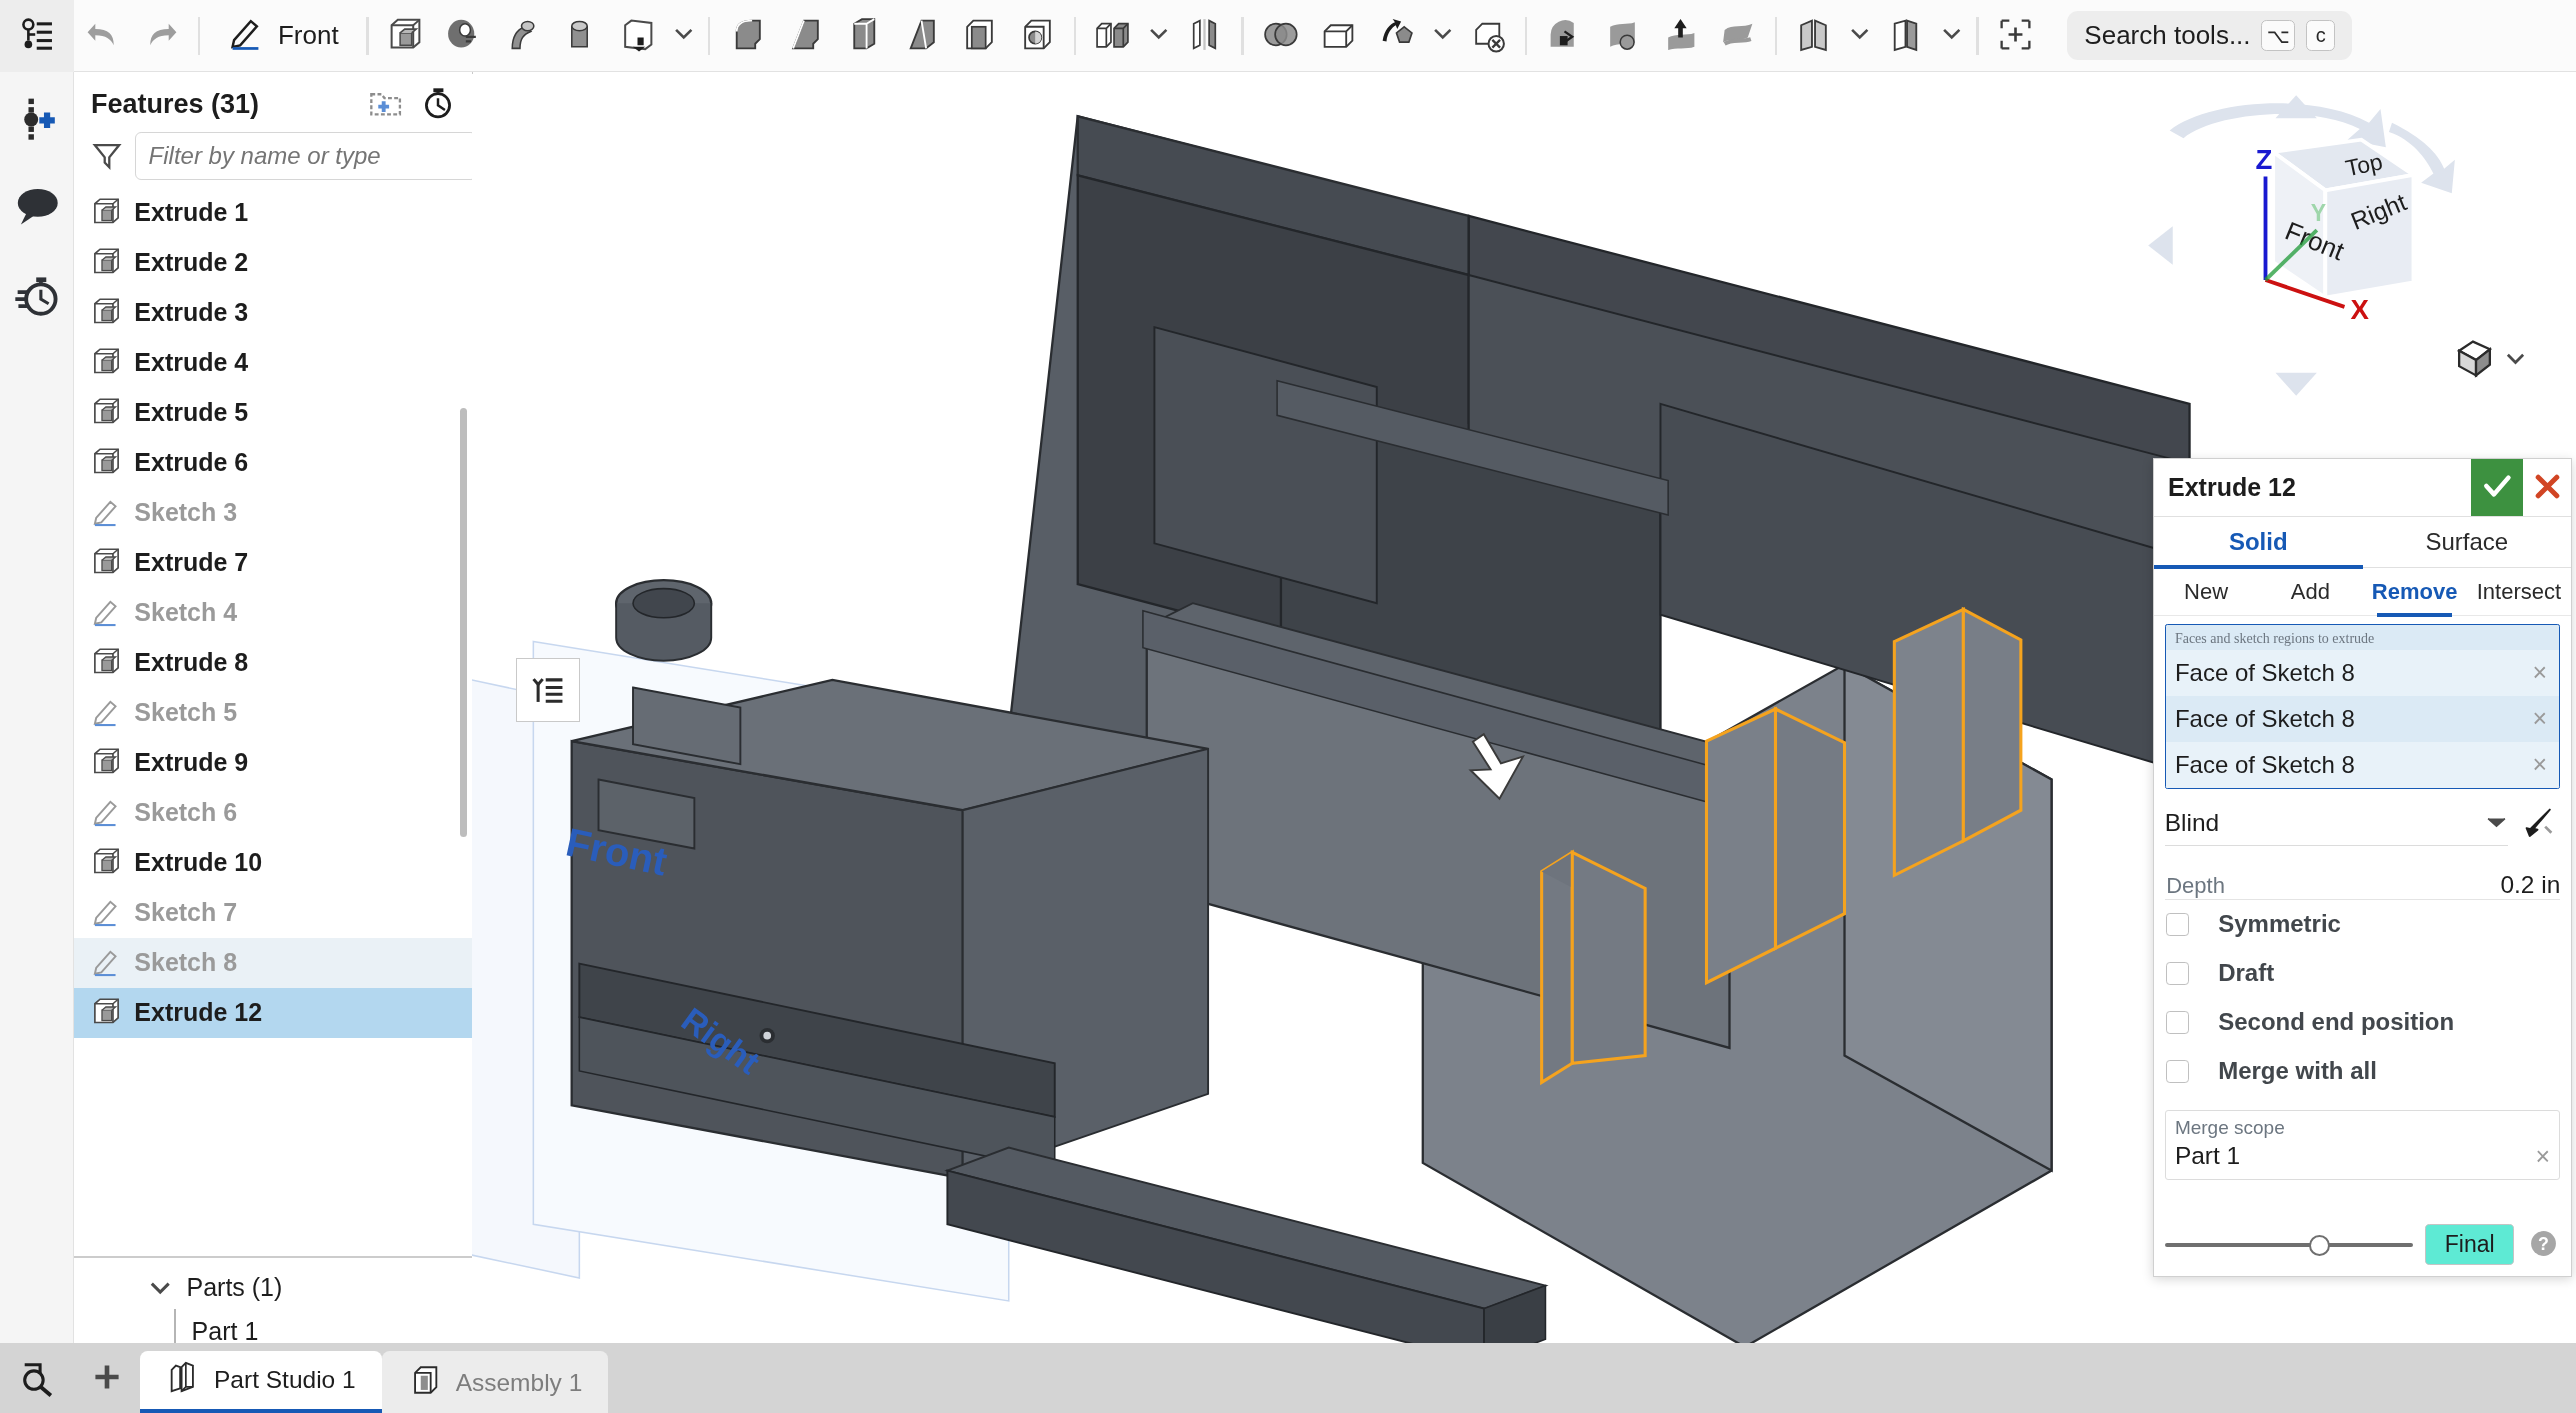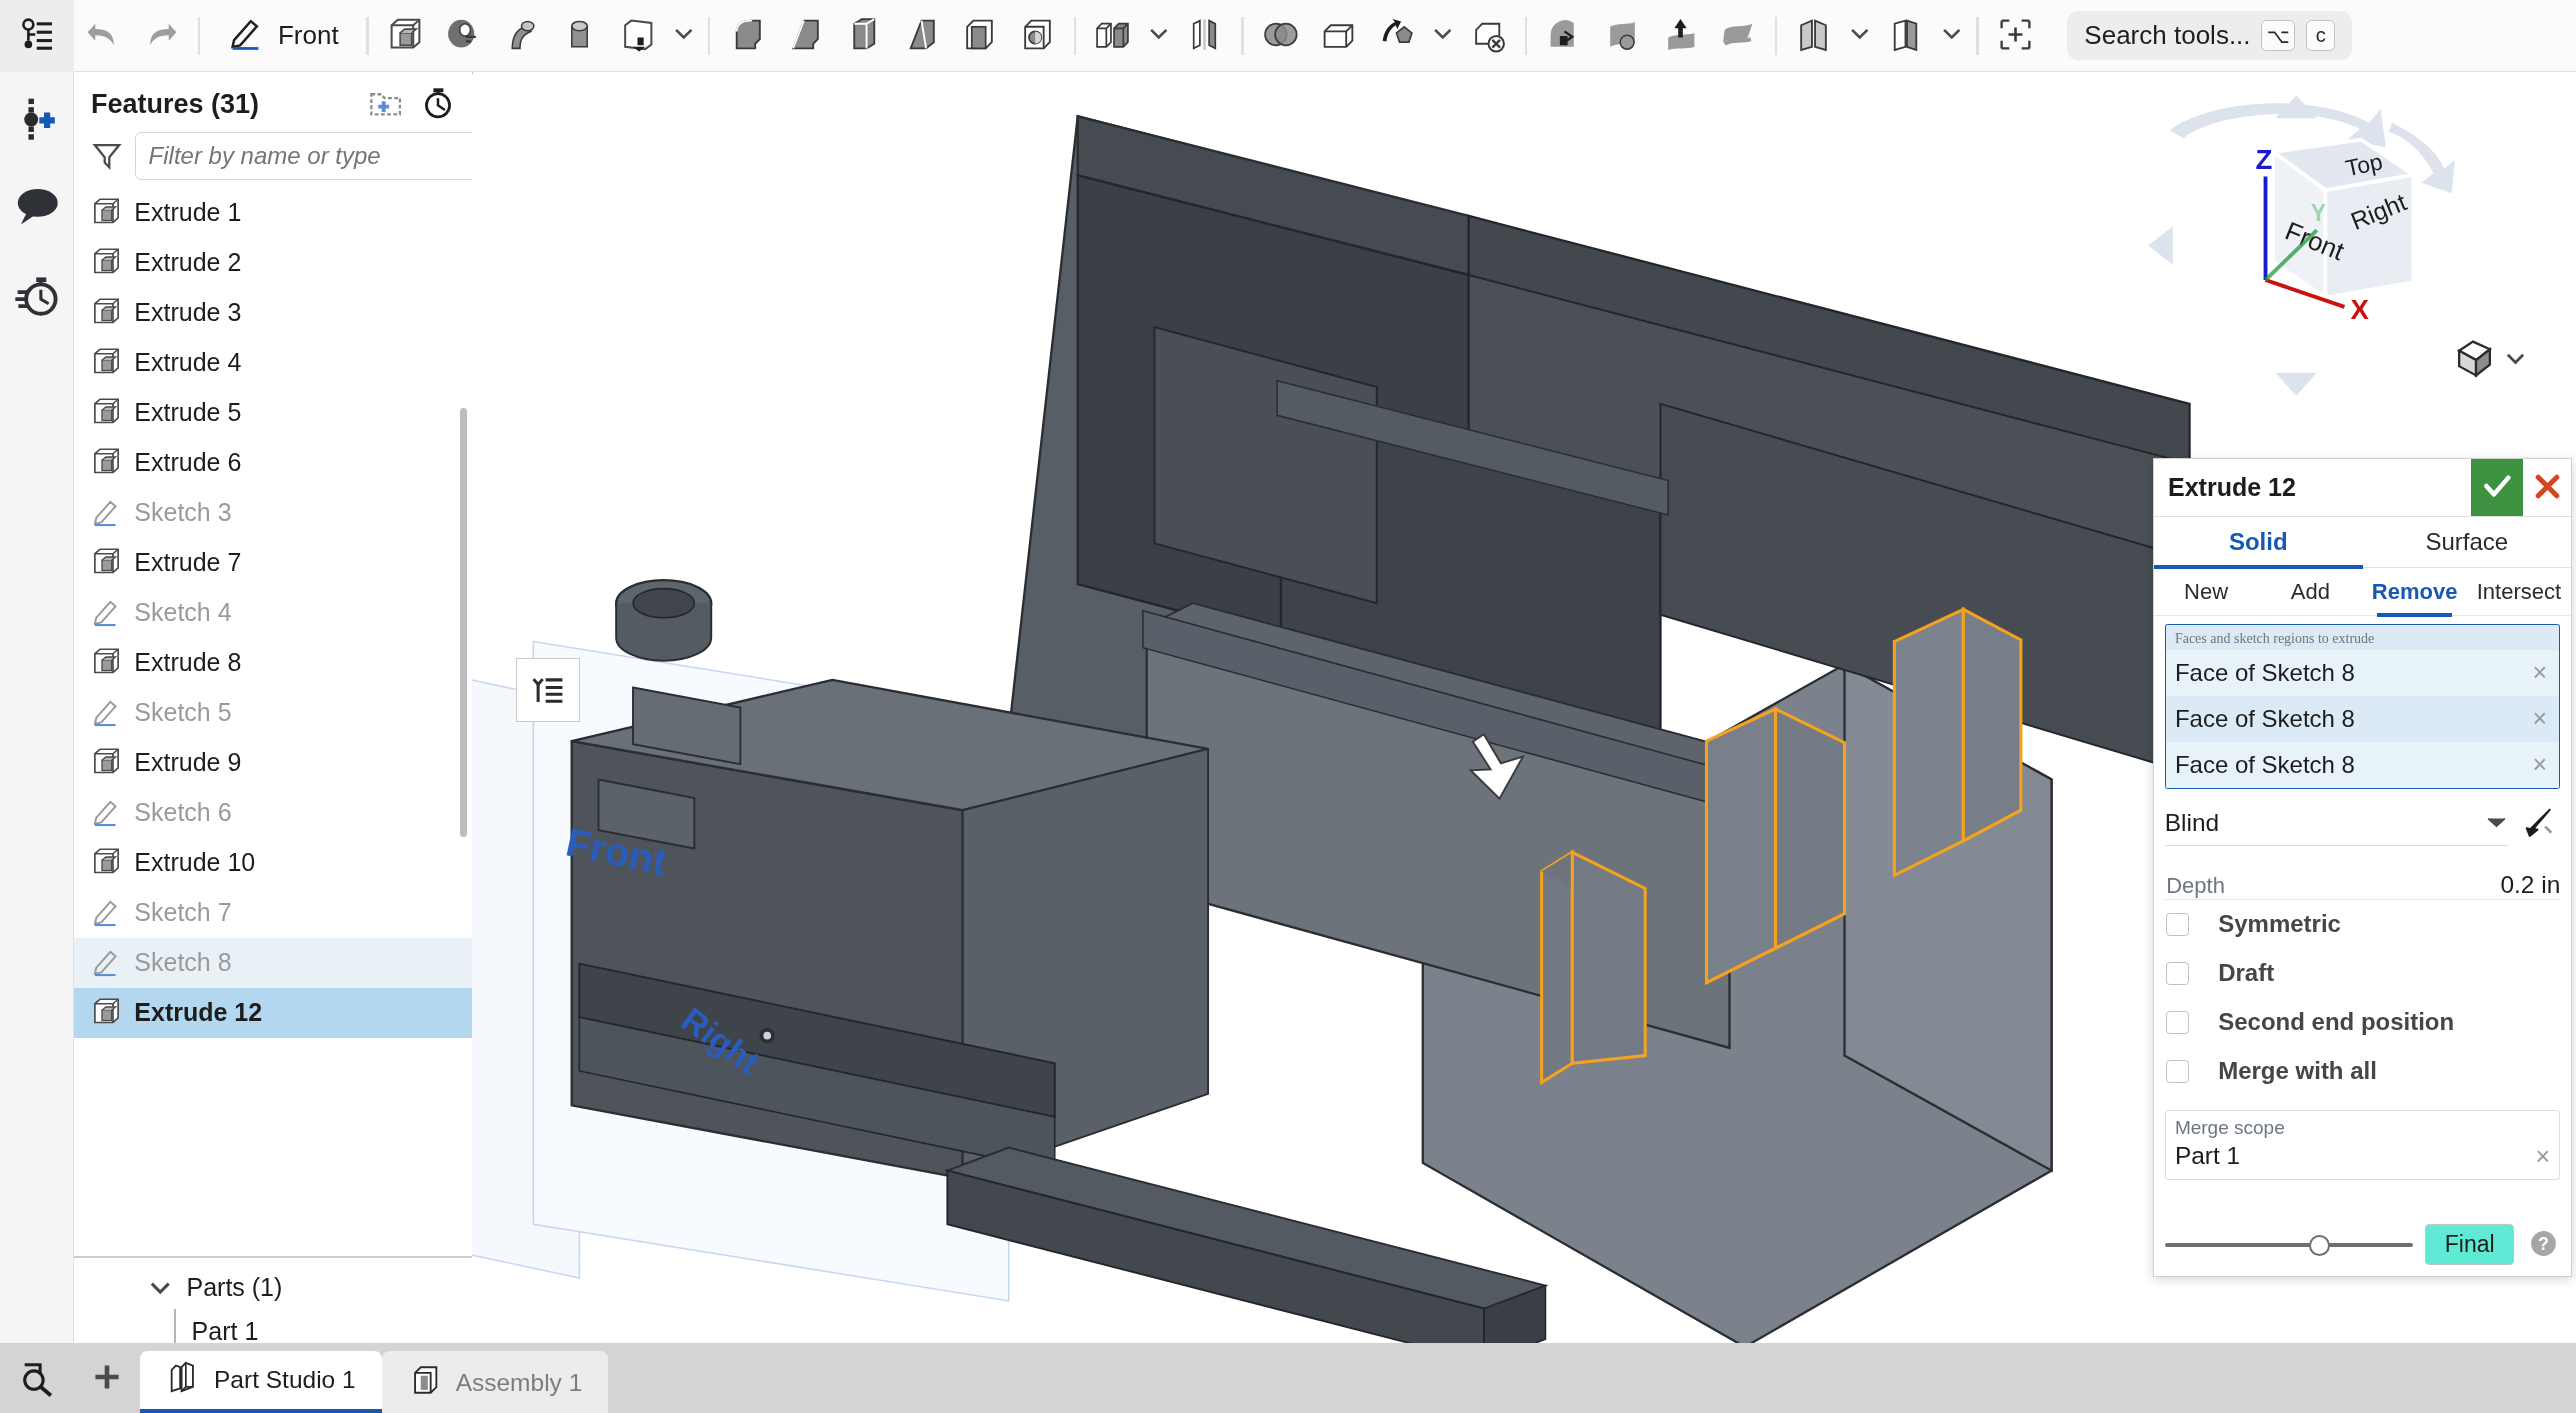--- a/index.html
+++ b/index.html
@@ -87,21 +87,21 @@
     font-family: "Liberation Sans", sans-serif;
   }
   .flist {
     flex: 1; overflow: hidden; position: relative;
     padding-top: 1.5px;
   }
   .fitem {
     display: flex; align-items: center; gap: 12.3px;
     height: 50px; padding-left: 17px; cursor: pointer;
   }
-  .fitem .flabel { font-size: 25px; color: #1d1d1d; }
+  .fitem .flabel { font-size: 25px; color: #1d1d1d; font-weight: bold; }
   .fitem.sketch .flabel { color: #9a9a9a; }
   .fitem.hovered { background: #eaf1f6; }
   .fitem.selected { background: #b3d7ef; }
   .fitem.selected .flabel { font-weight: bold; }
   .fscroll {
     position: absolute; right: 4.6px; top: 222px;
     width: 7.7px; height: 429px; background: #bdbdbd; border-radius: 4.6px;
   }
   .fdivider { height: 1.5px; background: #cccccc; margin: 7.7px 0 0 0; }
   .parts-head {

